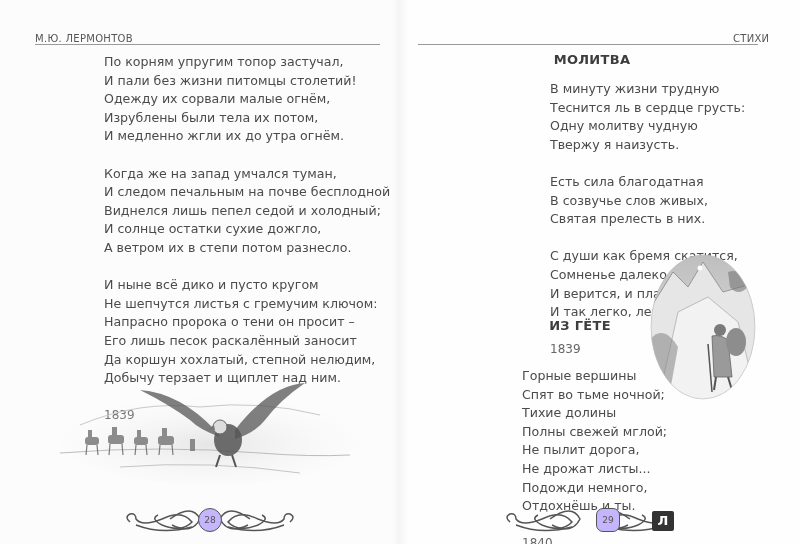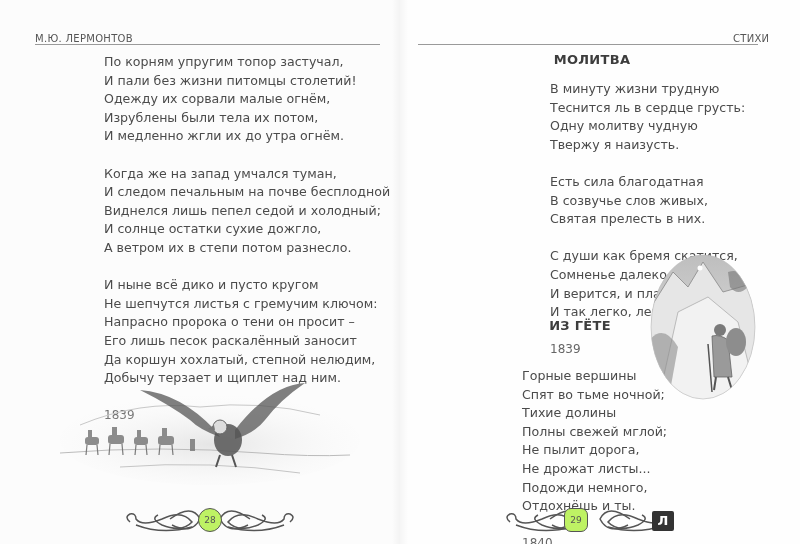--- a/index.html
+++ b/index.html
@@ -22,21 +22,21 @@
   }
   .rule { position:absolute; top:44px; height:0; border-top:1px solid #9a9a9a; }
   .poem { position:absolute; font-size:12.6px; line-height:18.6px; color:#4b4b4b; white-space:nowrap; }
   .stanza { margin-bottom:18.6px; }
   .line { display:block; }
   .year { font-size:12px; color:#666; }
   .title { font-weight:bold; font-size:13px; color:#3d3d3d; letter-spacing:0.3px; text-align:center; position:absolute; }
   .ornament { position:absolute; }
   .pagenum {
     position:absolute; width:22px; height:22px; border:1.3px solid #555; border-radius:50%;
-    font-size:9px; color:#555; text-align:center; line-height:22px; background:#bef264;
+    font-size:9px; color:#555; text-align:center; line-height:22px; background:#c4b5fd;
   }
   .illus { position:absolute; }
   .badge {
     position:absolute; left:652px; top:511px; width:22px; height:20px; background:#333;
     border-radius:2px; color:#fff; font-weight:bold; font-size:13px; text-align:center; line-height:20px;
   }
 </style>
 </head>
 <body>
 
@@ -201,15 +201,15 @@
 
 <svg class="ornament" style="left:502px; top:505px;" width="176" height="34" viewBox="0 0 176 34">
   <g fill="none" stroke="#555" stroke-width="1.5">
     <path d="M8 17 Q2 12 8 9 Q14 8 14 14 Q20 22 40 14 Q60 4 70 17 Q60 28 40 20 Q28 14 36 10"></path>
     <path d="M168 17 Q174 12 168 9 Q162 8 162 14 Q156 22 136 14 Q116 4 106 17 Q116 28 136 20 Q148 14 140 10"></path>
     <path d="M48 14 Q70 -2 78 14 Q70 30 50 20"></path>
     <path d="M128 14 Q106 -2 98 14 Q106 30 126 20"></path>
     <path d="M14 20 Q40 30 70 22 M162 20 Q136 30 106 22"></path>
   </g>
 </svg>
-<div class="pagenum" style="left:564px; top:508px;border-radius:7px;">29</div>
+<div class="pagenum" style="left:596px; top:508px;border-radius:7px;">29</div>
 
 <div class="badge">Л</div>
 
 </body></html>

